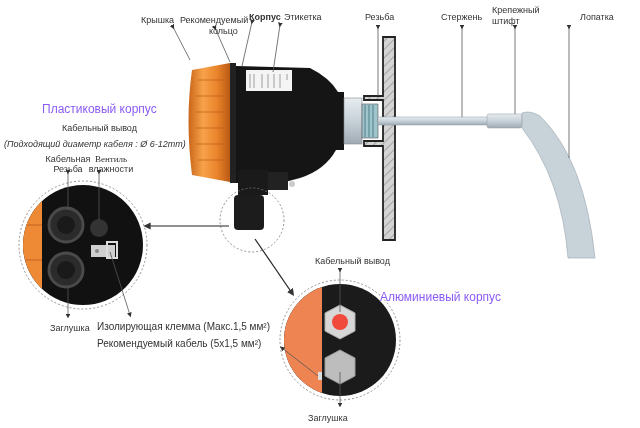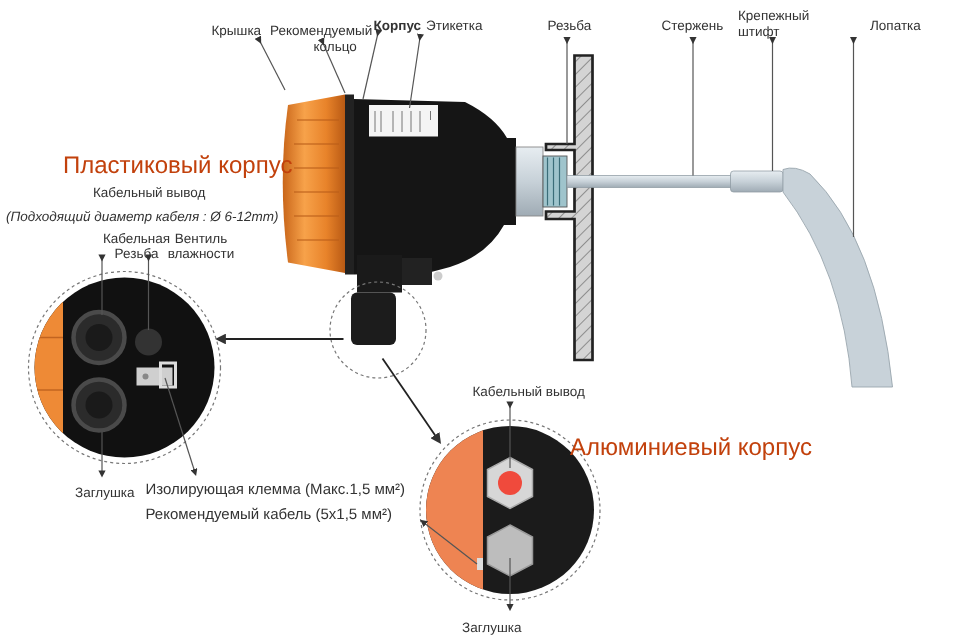--- a/index.html
+++ b/index.html
@@ -1,20 +1,20 @@
 <!DOCTYPE html>
 <html><head>
 <meta charset="utf-8">
 <style>
   html, body { margin: 0; padding: 0; background: #ffffff; }
   body { width: 640px; height: 428px; position: relative; overflow: hidden;
          font-family: "Liberation Sans", sans-serif; color: #222; }
   .lbl { position: absolute; font-size: 9px; line-height: 10px; color: #333; white-space: nowrap; }
-  .lbl.center { text-align: center; margin-left: 23px; }
-  .title { position: absolute; font-size: 16px; color: #c2410c; white-space: nowrap; }
+  .lbl.center { text-align: center; }
+  .title { position: absolute; font-size: 12px; color: #8b5cf6; white-space: nowrap; }
   .sub { position: absolute; font-size: 10px; color: #333; white-space: nowrap; text-align: right; }
   svg#diagram { position: absolute; left: 0; top: 0; }
 </style>
 </head>
 <body>
 
 <svg id="diagram" width="640" height="428" viewBox="0 0 640 428">
   <defs>
     <marker id="ah" markerWidth="6" markerHeight="6" refX="3" refY="3" orient="auto">
       <path d="M0,0 L6,3 L0,6 z" fill="#333"></path>
@@ -157,21 +157,21 @@
 <div class="lbl" style="left:441px;top:12px;">Стержень</div>
 <div class="lbl" style="left:492px;top:5px;">Крепежный</div>
 <div class="lbl" style="left:492px;top:16px;">штифт</div>
 <div class="lbl" style="left:544px;top:12px;margin-left:36px;">Лопатка</div>
 
 <div class="title" style="left:42px;top:102px;">Пластиковый корпус</div>
 <div class="lbl" style="left:62px;top:123px;">Кабельный вывод</div>
 <div class="lbl" style="left:4px;top:139px;font-style:italic;">(Подходящий диаметр кабеля : Ø 6-12mm)</div>
 <div class="lbl center" style="left:40px;top:154px;width:56px;">Кабельная</div>
 <div class="lbl center" style="left:40px;top:164px;width:56px;">Резьба</div>
-<div class="lbl center" style="left:86px;top:154px;width:50px;">Вентиль</div>
+<div class="lbl center" style="left:86px;top:154px;width:50px;font-family:Liberation Serif, serif;">Вентиль</div>
 <div class="lbl center" style="left:86px;top:164px;width:50px;">влажности</div>
 <div class="lbl" style="left:50px;top:323px;">Заглушка</div>
 <div class="sub" style="left:97px;top:321px;">Изолирующая клемма (Макс.1,5 мм²)</div>
 <div class="sub" style="left:97px;top:338px;">Рекомендуемый кабель (5х1,5 мм²)</div>
 
 <div class="lbl" style="left:315px;top:256px;">Кабельный вывод</div>
 <div class="title" style="left:380px;top:290px;">Алюминиевый корпус</div>
 <div class="lbl" style="left:308px;top:413px;">Заглушка</div>
 
 </body></html>

